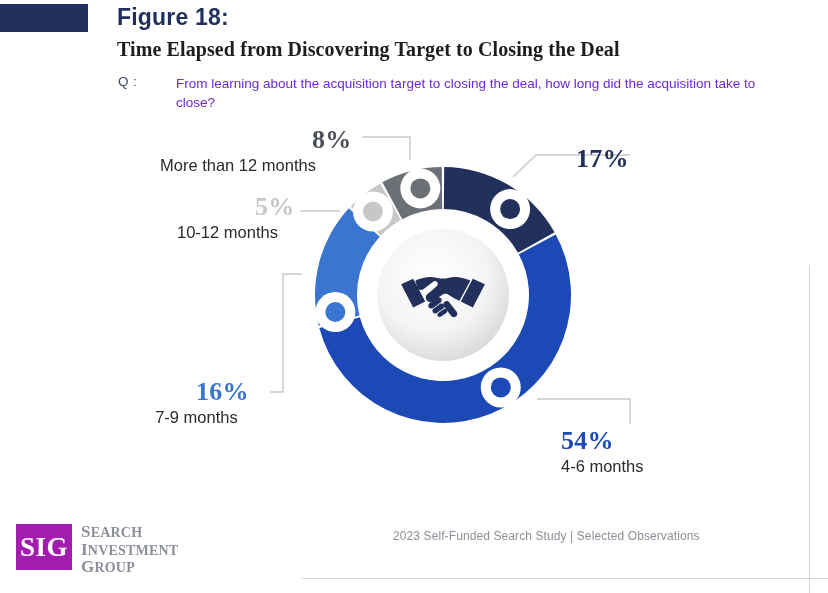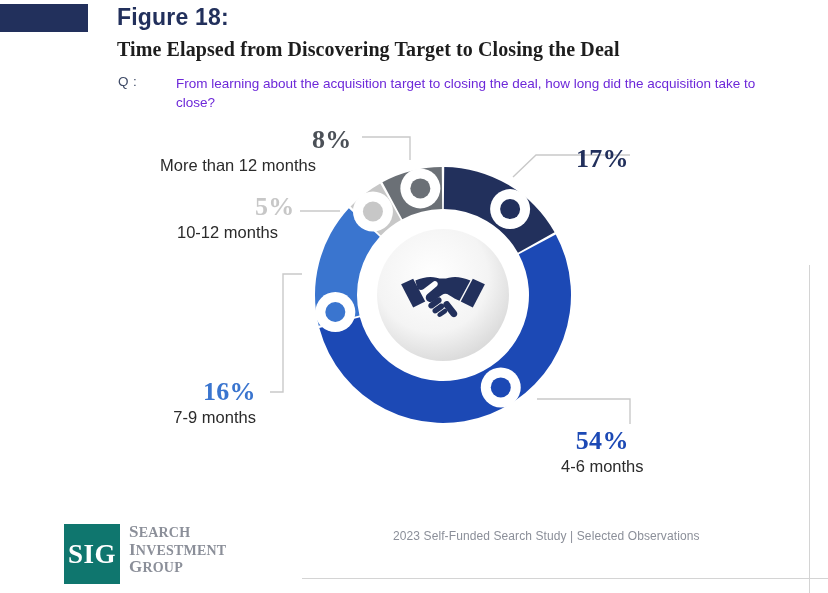--- a/index.html
+++ b/index.html
@@ -91,24 +91,24 @@
   .callout .lbl {
     font-size: 16.5px;
     line-height: 22px;
     color: #2b2b2b;
     white-space: nowrap;
   }
 
   #callout-3mo { left: 576px; top: 145px; text-align: left; }
   #callout-3mo .pct { color: #22305c; }
 
-  #callout-46mo { left: 561px; top: 427px; text-align: center; }
+  #callout-46mo { left: 561px; top: 427px; text-align: left; }
   #callout-46mo .pct { color: #1c49b5; }
 
-  #callout-79mo { left: 151px; top: 378px; text-align: right; }
+  #callout-79mo { left: 144px; top: 378px; text-align: center; }
   #callout-79mo .pct { color: #3a75cf; padding-left: 52px; }
 
   #callout-1012mo { left: 177px; top: 193px; text-align: left; }
   #callout-1012mo .pct { color: #c7c7c7; padding-left: 78px; }
 
   #callout-12mo { left: 160px; top: 126px; text-align: left; }
   #callout-12mo .pct { color: #4b5057; padding-left: 152px; }
 
   
   #footer-rule {
@@ -129,31 +129,30 @@
   }
   #sig-logo {
     position: absolute;
     left: 16px;
     top: 524px;
     display: flex;
     align-items: flex-start;
   }
   #sig-mark {
     width: 56px;
-    height: 60px;
-    background: #0f766e;
+    height: 46px;
+    background: #a21caf;
     color: #ffffff;
     font-family: "Liberation Serif", serif;
     font-size: 27px;
     font-weight: bold;
     display: flex;
     align-items: center;
     justify-content: center;
     letter-spacing: 0.5px;
-    margin-left: 48px;
   }
   #sig-wordmark {
     margin-left: 9px;
     font-family: "Liberation Serif", serif;
     color: #8b8f99;
     font-size: 14px;
     line-height: 16.5px;
     letter-spacing: 0.2px;
   }
   #sig-wordmark div { text-transform: uppercase; font-weight: bold; }

